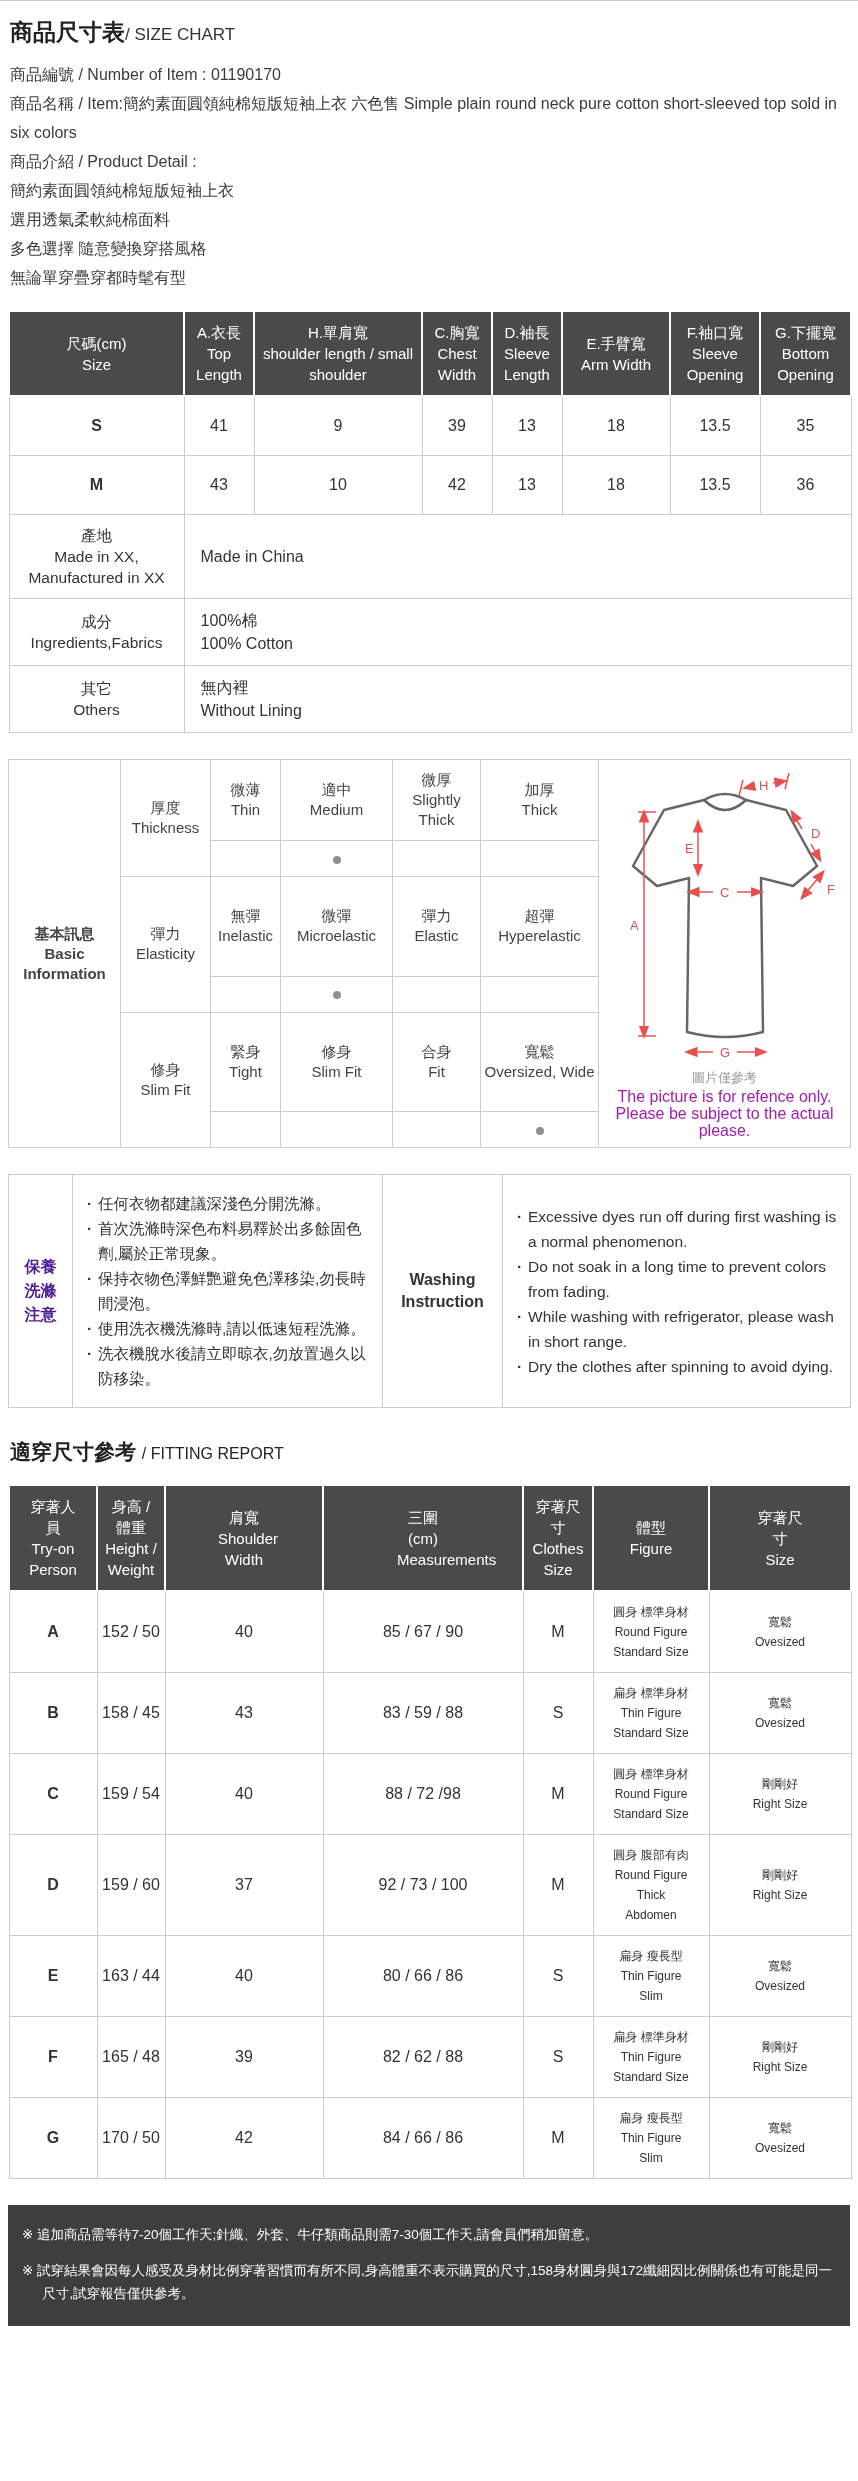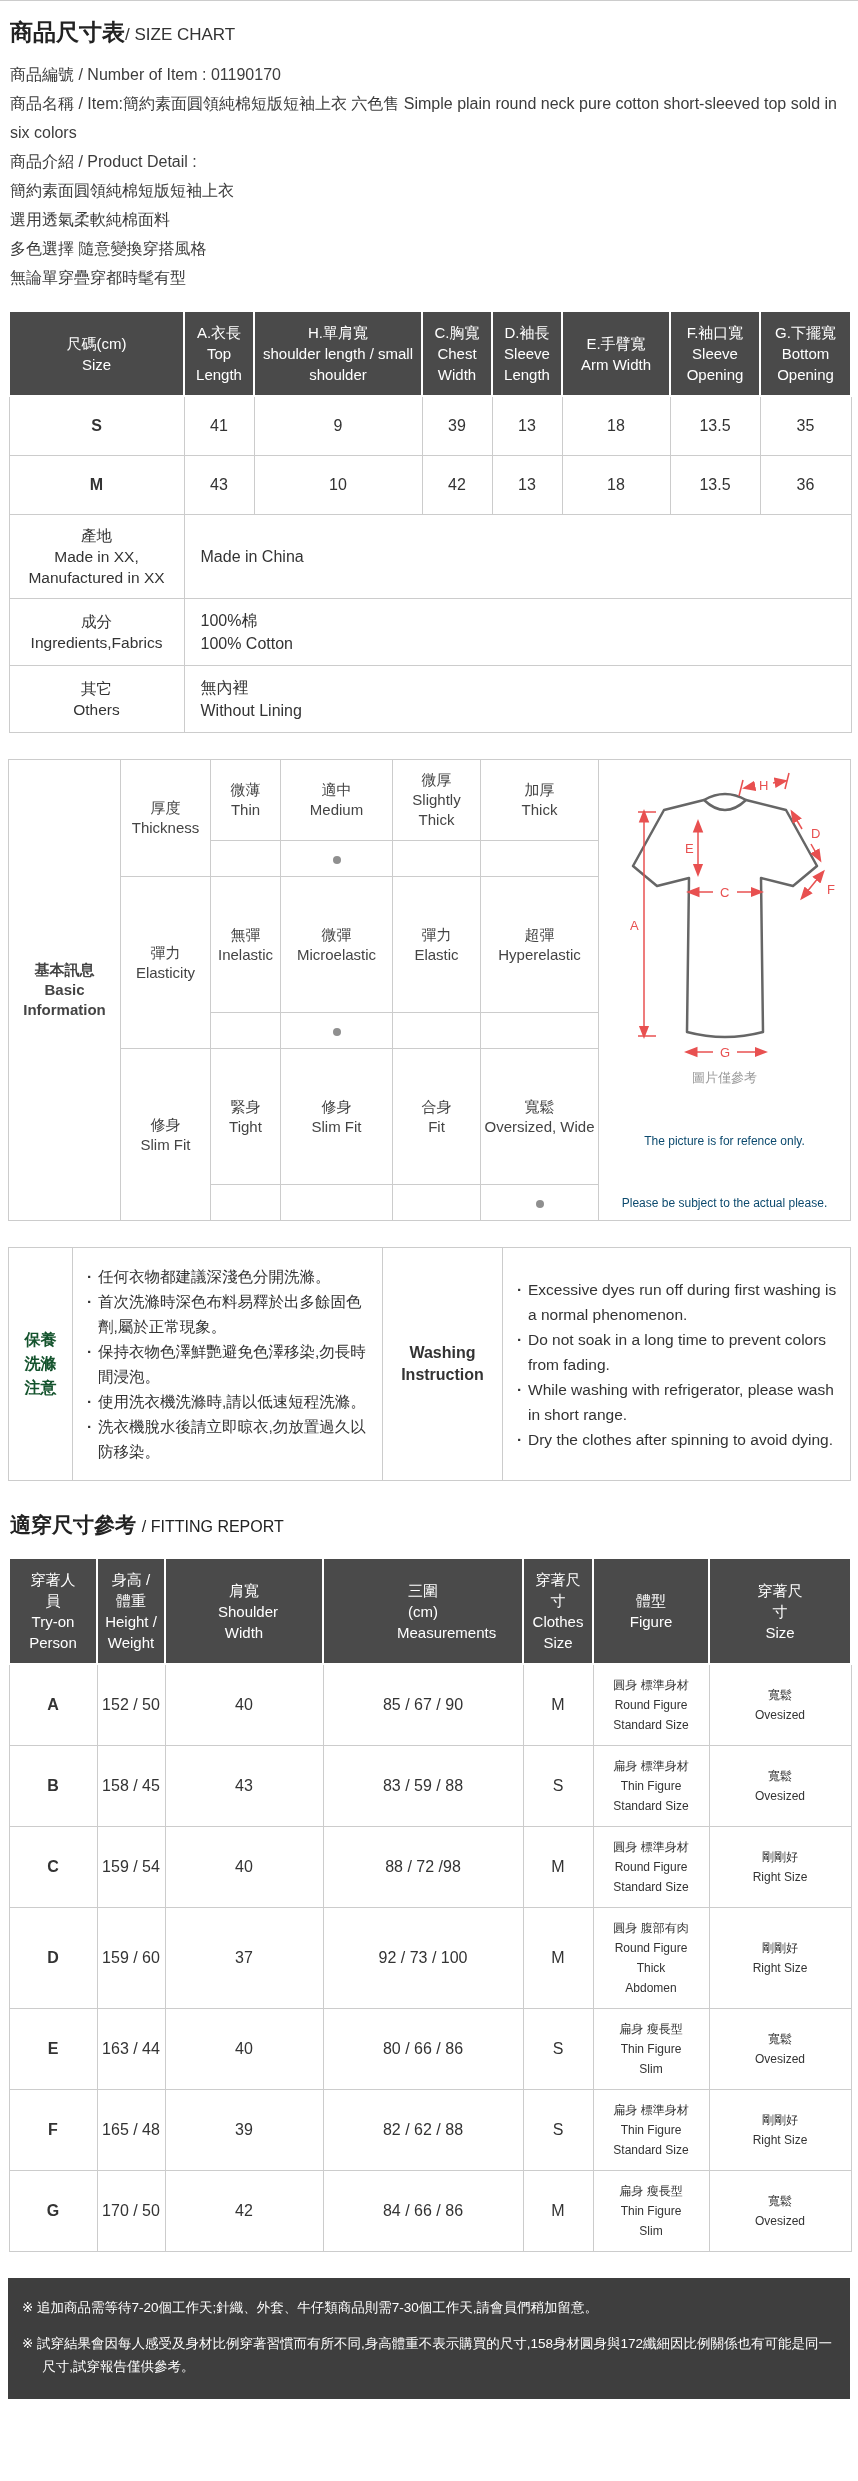--- a/index.html
+++ b/index.html
@@ -34,24 +34,24 @@
 
   
   .basic-table td { font-size: 15px; line-height: 20px; color: #444; }
   .bi-label { font-weight: bold; font-size: 15.5px; line-height: 22px; color: #333; }
   .bi-attr, .bi-opt { padding: 10px 3px; }
   .dotrow td { height: 36px; padding: 2px; }
   .dot { display: inline-block; width: 8px; height: 8px; border-radius: 50%; background: #8f8f8f; }
   .bi-img { padding: 8px 4px; }
   .bi-img svg { display: block; margin: 0 auto; }
   .cap-zh { color: #999; font-size: 13px; margin-top: 4px; }
-  .cap-en { color: #0c4a6e; font-size: 12px; line-height: 17px; margin-top: 45px; }
-
-  
-  .wash-label div { width: 36px; margin: 0 auto; font-weight: bold; font-size: 16px; line-height: 24px; color: #14532d; }
+  .cap-en { color: #a21caf; font-size: 16px; line-height: 17px; }
+
+  
+  .wash-label div { width: 36px; margin: 0 auto; font-weight: bold; font-size: 16px; line-height: 24px; color: #4c1d95; }
   .wash-mid { font-weight: bold; font-size: 16px; line-height: 22px; color: #333; }
   .wash-list { list-style: none; text-align: left; padding: 10px 8px; }
   .wash-list li { position: relative; padding-left: 13px; line-height: 25px; font-size: 15.5px; color: #333; }
   .wash-list li::before { content: "\00B7"; position: absolute; left: 2px; font-weight: bold; }
 
   
   .fit-title { font-size: 21px; font-weight: bold; color: #222; padding: 4px 10px; margin-top: 2px; }
   .fit-title .t-en { font-size: 16px; font-weight: normal; }
   .fit-table td { padding: 10px 4px; font-size: 16px; line-height: 22px; }
   .fit-table .person { font-weight: bold; }

